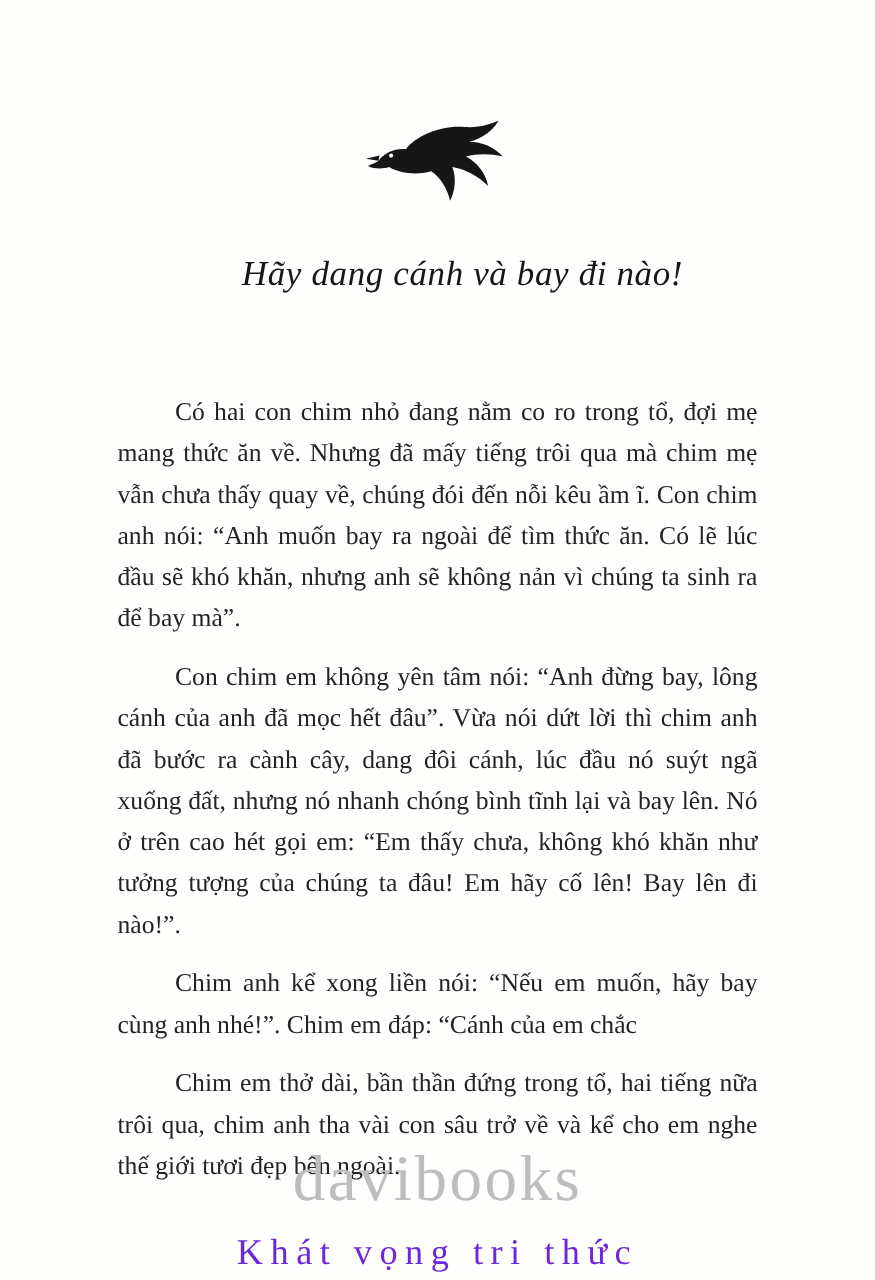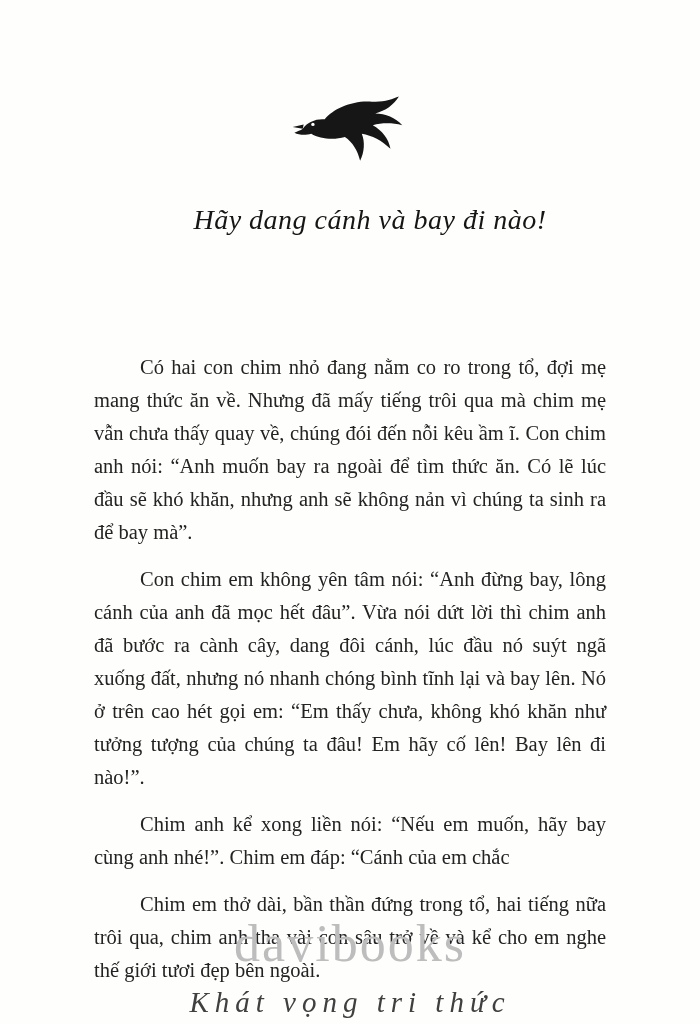--- a/index.html
+++ b/index.html
@@ -31,21 +31,21 @@
     text-align: center;
     font-style: italic;
     font-weight: 500;
     font-size: 28px;
     letter-spacing: 0.5px;
     color: #161616;
     padding-left: 40px;
   }
   .content {
     width: 512px;
-    margin: 115px auto 0 auto;
+    margin: 78px auto 0 auto;
     font-size: 20.5px;
     line-height: 33px;
     text-align: justify;
     color: #232323;
   }
   .content p {
     margin: 0 0 14px 0;
     text-indent: 46px;
   }
   .watermark {
@@ -61,24 +61,23 @@
     line-height: 80px;
     color: #bdbdbd;
     font-family: "Liberation Serif", "DejaVu Serif", serif;
     letter-spacing: 2px;
   }
   .watermark .tagline {
     display: inline-block;
     margin-top: 2px;
     font-size: 29px;
     line-height: 32px;
-    color: #404040;
+    color: #6d28d9;
     letter-spacing: 6px;
     font-family: "Liberation Serif", "DejaVu Serif", serif;
-    font-style: italic;
   }
 </style>
 </head>
 <body>
 
 <div class="page">
 
   <div class="bird-wrap">
     <span>
       <svg width="118" height="72" viewBox="0 0 140 84" aria-hidden="true">

